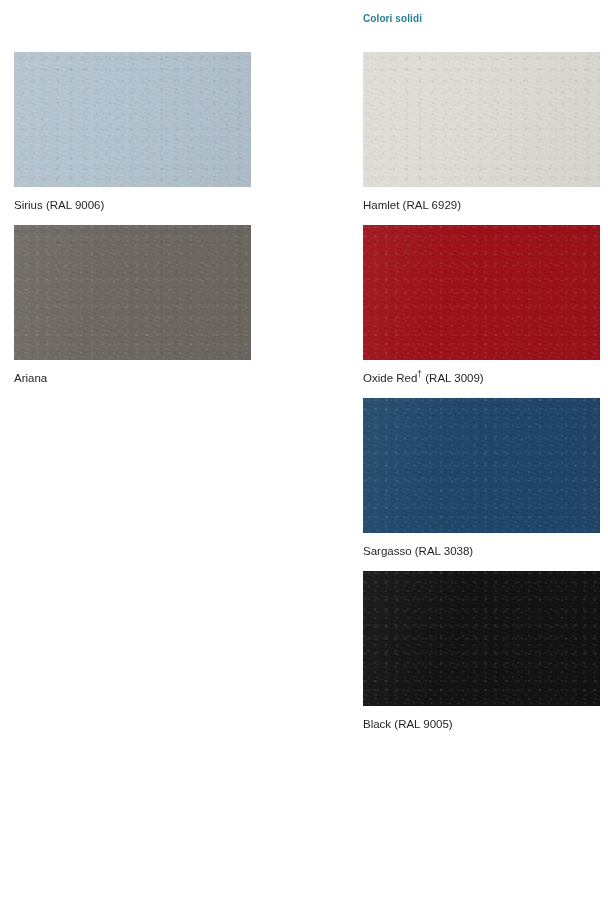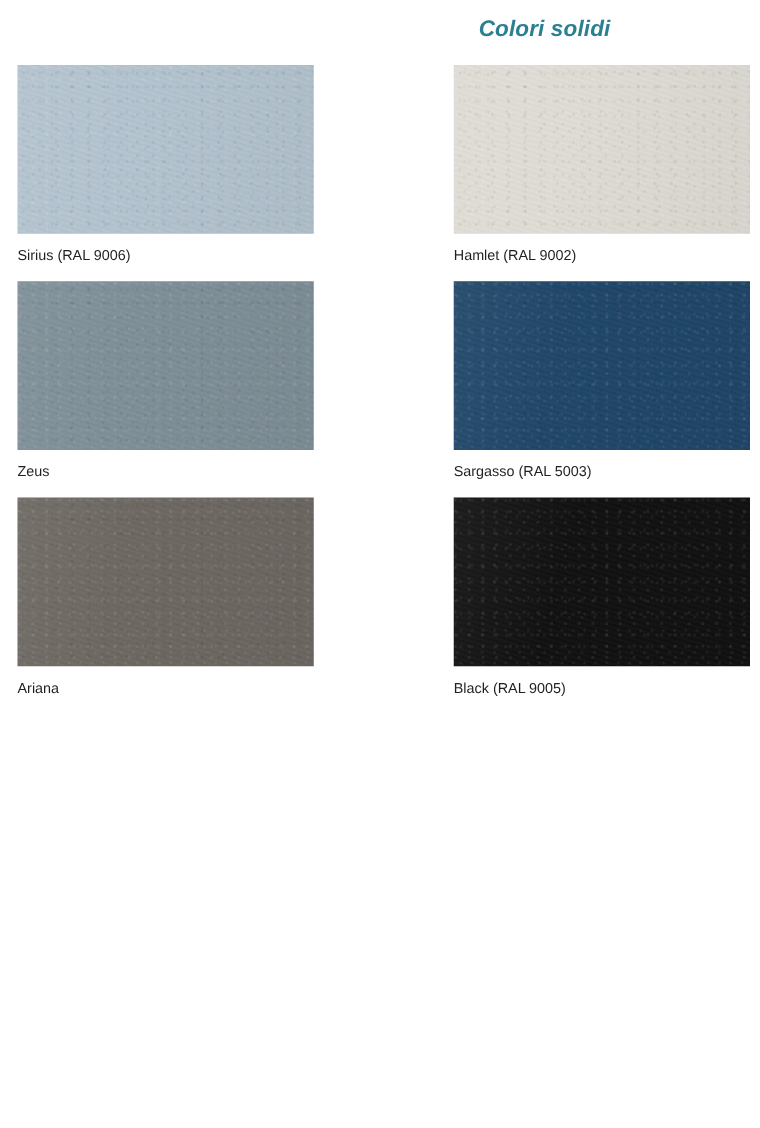--- a/index.html
+++ b/index.html
@@ -18,28 +18,27 @@
   .page {
     position: relative;
     width: 608px;
     height: 902px;
     box-sizing: border-box;
   }
 
   
   .heading {
     position: absolute;
-    left: 383px;
+    left: 363px;
     top: 13px;
-    font-size: 18px;
+    font-size: 10px;
     font-weight: bold;
     letter-spacing: 0.1px;
     color: #2a7f92;
     white-space: nowrap;
-    font-style: italic;
   }
 
   
   .columns {
     position: absolute;
     left: 0;
     top: 0;
     width: 608px;
     height: 902px;
   }
@@ -115,45 +114,47 @@
   <div class="columns">
 
     <div class="column column-left">
 
       <div class="cell">
         <div class="chip" style="background-color: rgb(179, 195, 207);"></div>
         <div class="caption" style="color: rgb(35, 31, 32);">Sirius (RAL 9006)</div>
       </div>
 
 
-      <div class="cell">
-        <div class="chip" style="background-color: rgb(126, 143, 151);"></div>
-        <div class="caption" style="color: rgb(35, 31, 32);">Zeus</div>
-      </div>
 
 
       <div class="cell">
         <div class="chip" style="background-color: rgb(109, 104, 98);"></div>
         <div class="caption" style="color: rgb(35, 31, 32);">Ariana</div>
       </div>
 
     </div>
 
     <div class="column column-right">
 
       <div class="cell">
         <div class="chip" style="background-color: rgb(222, 220, 212);"></div>
-        <div class="caption" style="color: rgb(35, 31, 32);">Hamlet (RAL 9002)</div>
+        <div class="caption" style="color: rgb(35, 31, 32);">Hamlet (RAL 6929)</div>
       </div>
 
 
+      <div class="cell">
+        <div class="chip" style="background-color: rgb(157, 16, 23);"></div>
+        <div class="caption" style="color: rgb(35, 31, 32);">
+          <span>Oxide Red</span><sup>†</sup> (<span>RAL 3009</span>)
+        </div>
+      </div>
 
       <div class="cell">
         <div class="chip" style="background-color: rgb(32, 70, 105);"></div>
-        <div class="caption" style="color: rgb(35, 31, 32);">Sargasso (RAL 5003)</div>
+        <div class="caption" style="color: rgb(35, 31, 32);">Sargasso (RAL 3038)</div>
       </div>
 
       <div class="cell">
         <div class="chip" style="background-color: rgb(17, 17, 17);"></div>
         <div class="caption" style="color: rgb(35, 31, 32);">Black (RAL 9005)</div>
       </div>
 
     </div>
 
   </div>

